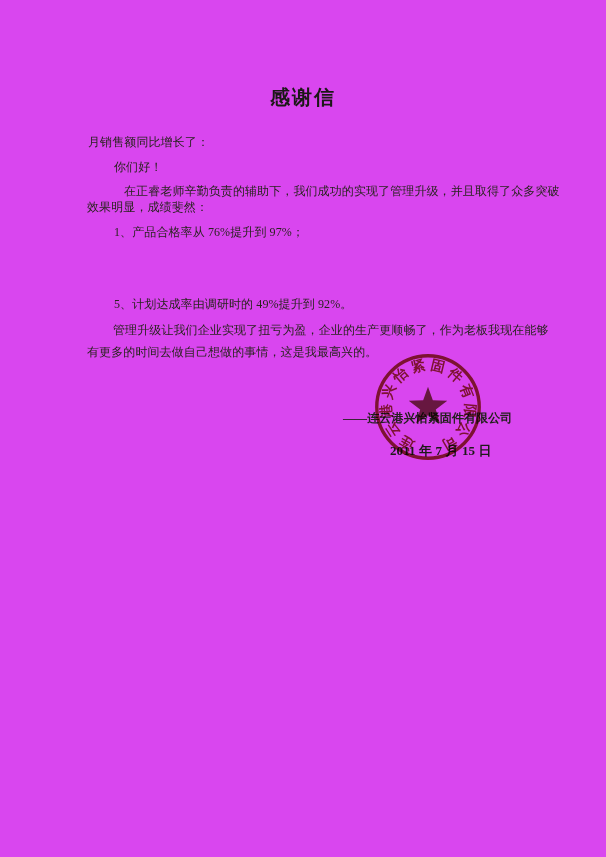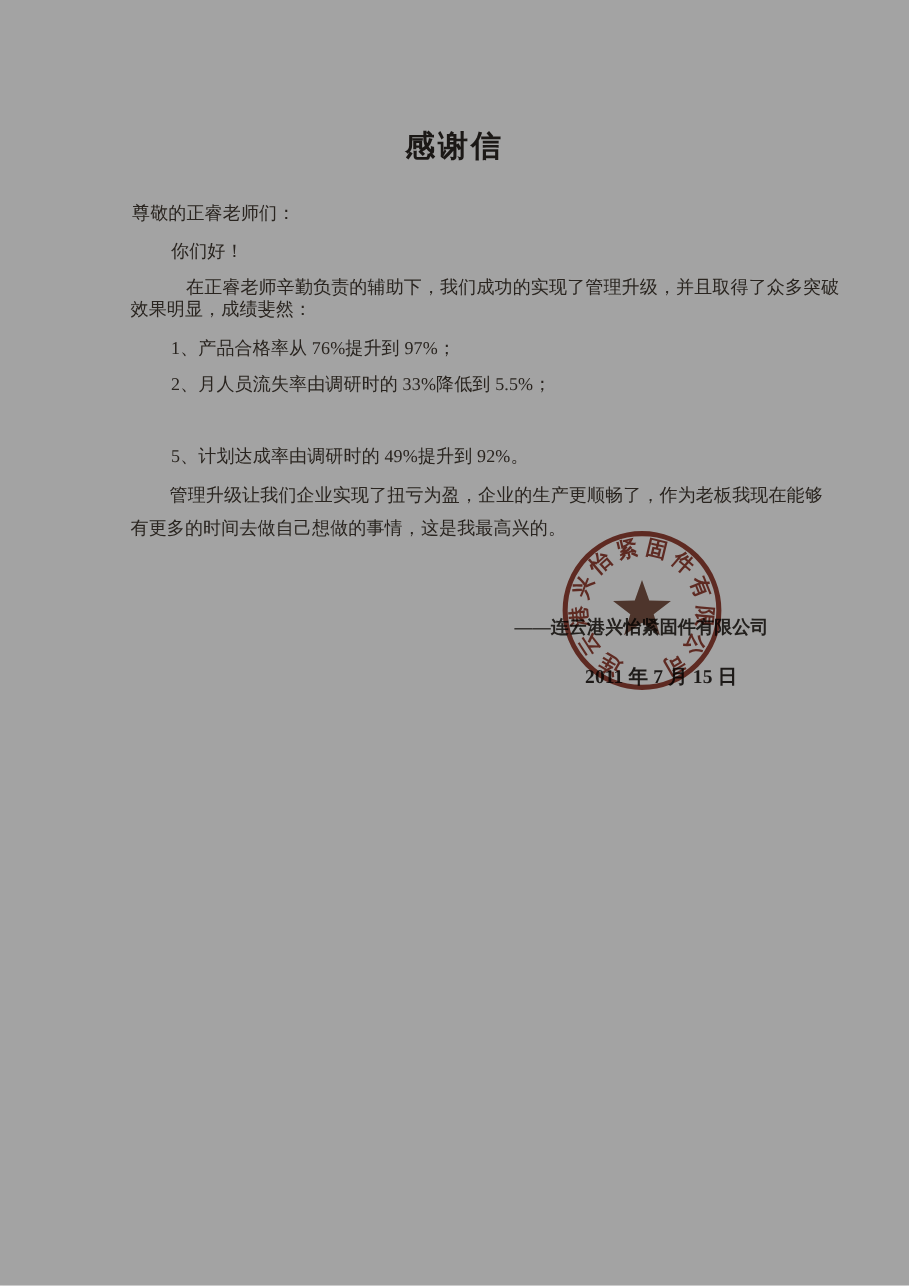--- a/index.html
+++ b/index.html
@@ -1,20 +1,20 @@
 <!DOCTYPE html>
 <html><head>
 <meta charset="utf-8">
 <style>
   html,body{margin:0;padding:0;background:#e8e8e8;}
   .page{
     position:relative;
     width:606px;height:857px;
     margin:0 auto;
-    background:#a3a3a3;
+    background:#d946ef;
     overflow:hidden;
     font-family:"Liberation Serif","DejaVu Serif",serif;
     color:#29241f;
     box-shadow:0 0 4px rgba(0,0,0,.15);
   }
   .line{
     position:absolute;
     font-size:12px;
     line-height:14px;
     white-space:nowrap;
@@ -26,21 +26,21 @@
     text-align:center;
     font-size:20px;
     font-weight:bold;
     letter-spacing:2px;
     color:#1b1816;
     font-family:"Liberation Sans","DejaVu Sans",sans-serif;
   }
   .salutation{left:88px;top:135px;}
   .greeting{left:114px;top:160px;}
   .p1l1{left:124px;top:184px;}
-  .p1l2{left:87px;top:200px;font-family:Liberation Mono, monospace;}
+  .p1l2{left:87px;top:200px;}
   .item1{left:114px;top:225px;text-align:right;}
   .item2{left:114px;top:249px;}
   .item3{left:114px;top:273px;}
   .item4{left:114px;top:297px;}
   .c1{left:113px;top:323px;}
   .c2{left:87px;top:345px;}
   .signature{left:343px;top:411px;font-weight:bold;color:#23201d;}
   .date{left:390px;top:444px;font-weight:bold;font-size:13px;color:#1d1a18;}
   .stamp{
     position:absolute;
@@ -55,28 +55,27 @@
     font-family:"Liberation Serif","DejaVu Serif",serif;
   }
 </style>
 </head>
 <body>
 
 <div class="page">
 
   <div class="title">感谢信</div>
 
-  <div class="line salutation">尊敬的正睿老师们：</div>
+  <div class="line salutation">月销售额同比增长了：</div>
   <div class="line greeting">你们好！</div>
 
   <div class="line p1l1">在正睿老师辛勤负责的辅助下，我们成功的实现了管理升级，并且取得了众多突破</div>
   <div class="line p1l2">效果明显，成绩斐然：</div>
 
   <div class="line item1">1、产品合格率从 76%提升到 97%；</div>
-  <div class="line item2">2、月人员流失率由调研时的 33%降低到 5.5%；</div>
   <div class="line item4">5、计划达成率由调研时的 49%提升到 92%。</div>
 
   <div class="line c2">有更多的时间去做自己想做的事情，这是我最高兴的。</div>
   <div class="line c1">管理升级让我们企业实现了扭亏为盈，企业的生产更顺畅了，作为老板我现在能够</div>
 
   <div class="line signature">——连云港兴怡紧固件有限公司</div>
   <div class="line date">2011 年 7 月 15 日</div>
 
   <svg class="stamp" viewBox="-60 -60 120 120" xmlns="http://www.w3.org/2000/svg">
     <circle id="stamp-ring" cx="0" cy="0" r="53" fill="none" stroke-width="3.5" stroke="#8a3123"></circle>

